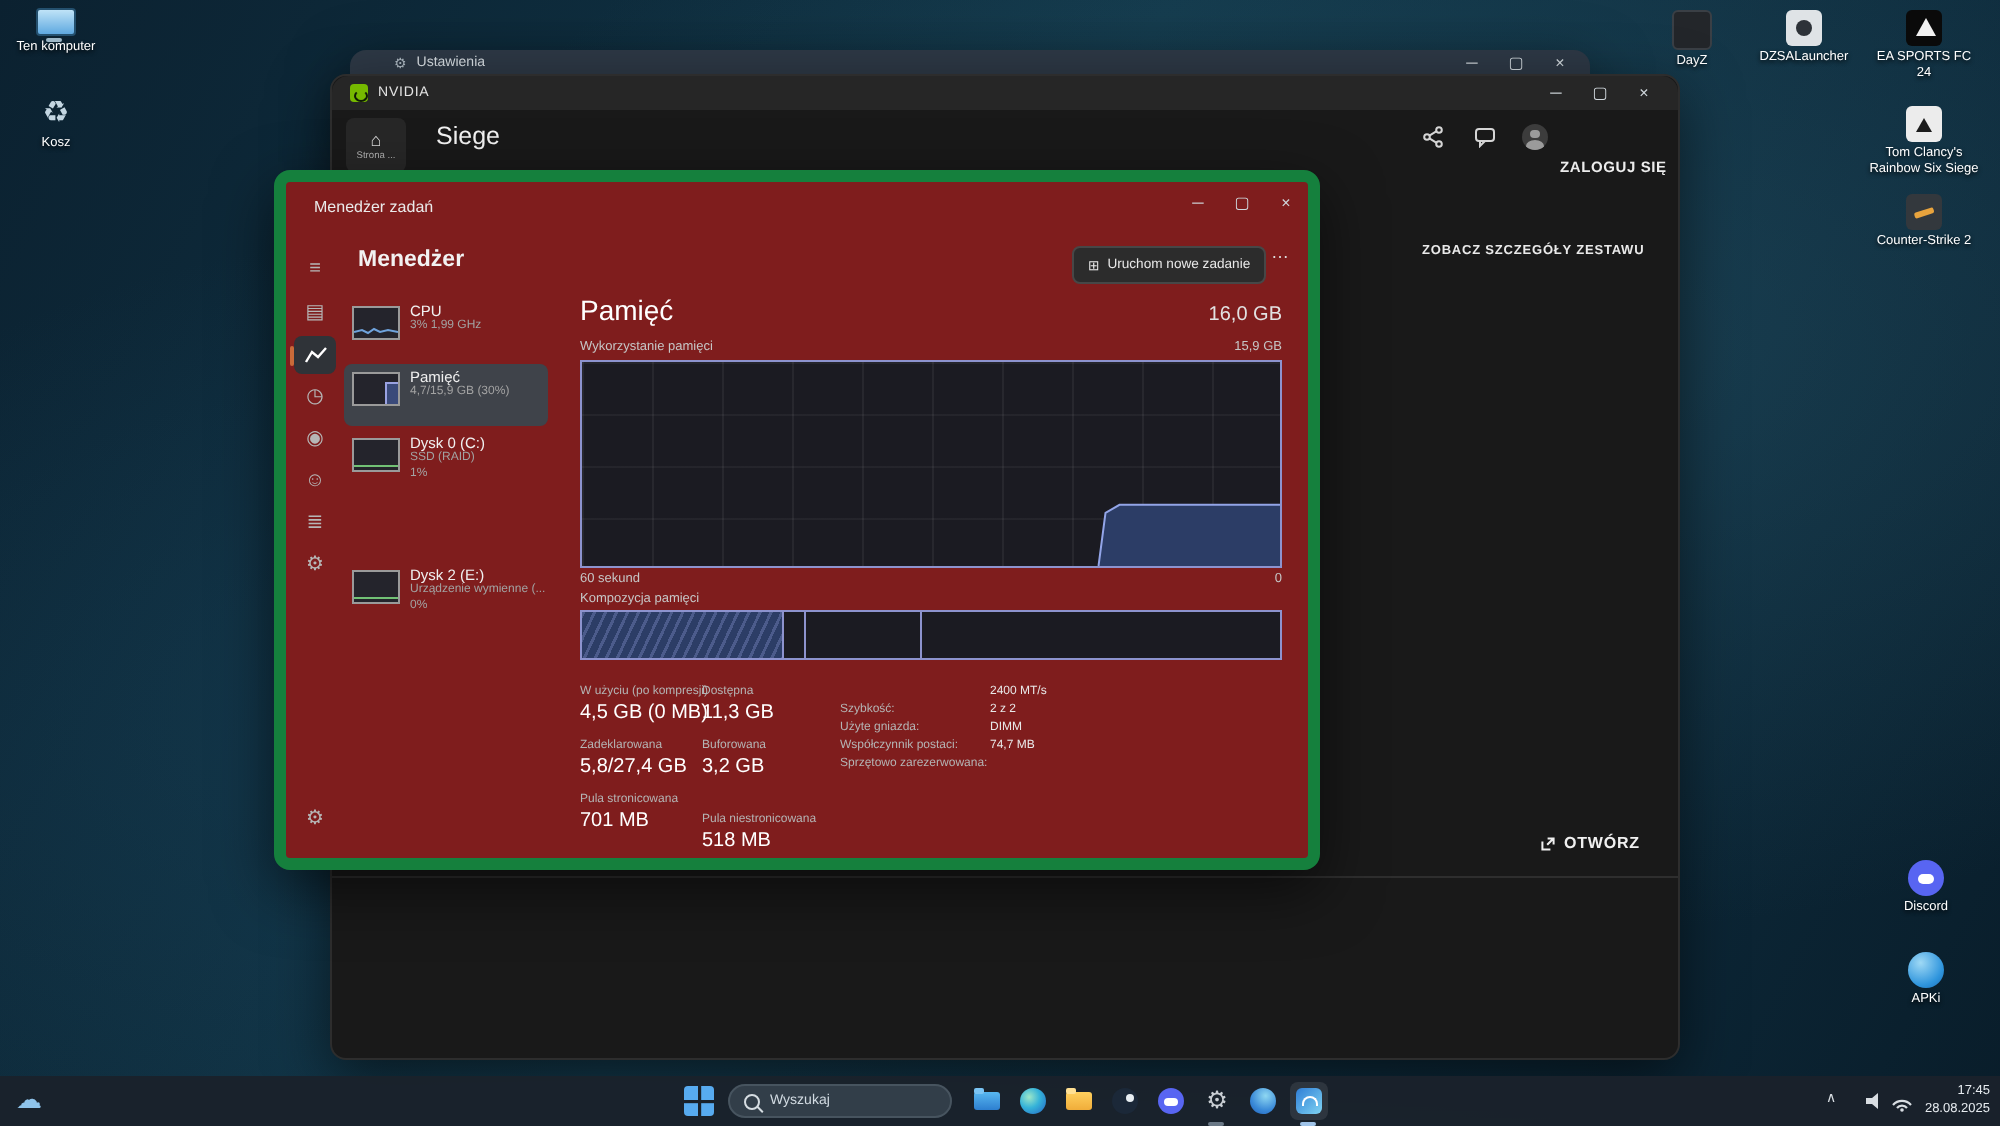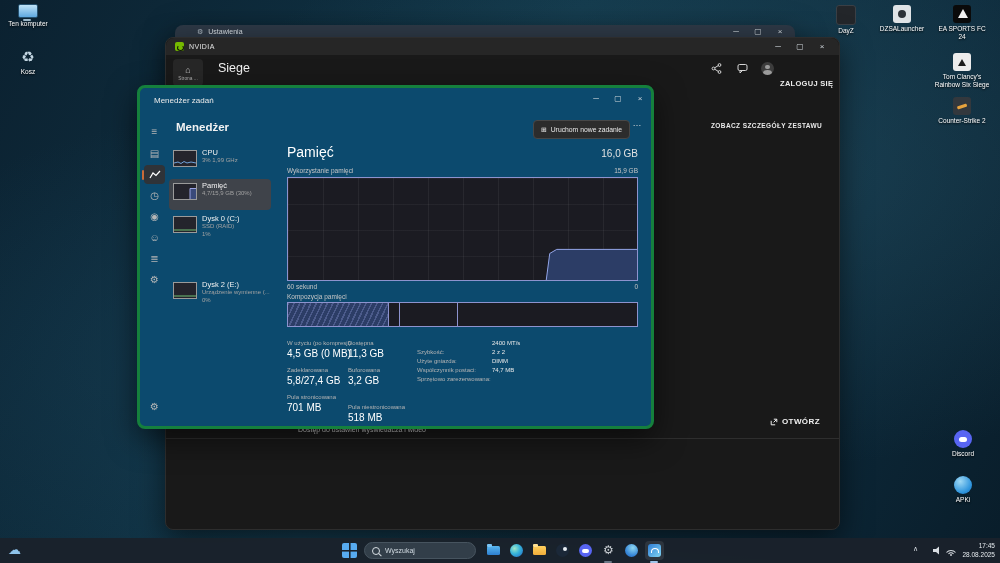--- a/index.html
+++ b/index.html
@@ -57,21 +57,21 @@
   .nv-link{position:absolute;left:545px;top:84px;font-size:6.5px;font-weight:bold;color:#e9e9e9;letter-spacing:.4px;}
   .nv-open{position:absolute;left:604px;top:379px;display:flex;align-items:center;gap:4px;color:#f0f0f0;font-size:8px;font-weight:bold;letter-spacing:.4px;}
   .nv-footer{position:absolute;left:132px;top:388px;font-size:7px;color:#cfcfcf;}
   .nv-divider{position:absolute;left:0;right:0;top:400px;height:1px;background:#2e2e2e;}
   .nv-login{position:absolute;left:614px;top:41px;font-size:7.5px;font-weight:bold;color:#ececec;letter-spacing:.3px;}
   .nv-avatar{position:absolute;left:595px;top:24px;width:13px;height:13px;border-radius:50%;background:#3c3c3c;overflow:hidden;}
   .nv-avatar::before{content:"";position:absolute;left:4.2px;top:2.5px;width:4.5px;height:4.5px;border-radius:50%;background:#9b9b9b;}
   .nv-avatar::after{content:"";position:absolute;left:2px;top:8px;width:9px;height:6px;border-radius:50% 50% 0 0;background:#9b9b9b;}
   .nv-hicon{position:absolute;top:25px;}
   
-  .tm-win{left:137px;top:85px;width:511px;height:338px;background:#0c4a6e;z-index:3;border:3px solid #15803d;}
+  .tm-win{left:137px;top:85px;width:511px;height:338px;background:#7f1d1d;z-index:3;border:6px solid #15803d;}
   .tm-titlebar{height:28px;display:flex;align-items:flex-start;padding:8px 0 0 14px;}
   .tm-titlebar .t{font-size:8px;color:#eaeaea;}
   .tm-titlebar .sp{flex:1;}
   .tm-titlebar .wc{margin-top:-8px;}
   .tm-titlebar .wc span{line-height:22px;}
   .tm-header{position:absolute;left:36px;top:33px;font-size:11.5px;font-weight:bold;color:#f2f2f2;}
   .tm-newtask{position:absolute;left:393px;top:32px;height:17px;display:flex;align-items:center;gap:4px;padding:0 7px;background:#2c2c2c;border:1px solid #474747;border-radius:4px;color:#e8e8e8;font-size:6.8px;}
   .tm-more{position:absolute;left:489px;top:30px;width:16px;text-align:center;color:#dcdcdc;font-size:9px;}
   .tm-rail{position:absolute;left:0;top:28px;bottom:0;width:29px;}
   .rail-ic{position:absolute;left:4px;width:21px;height:19px;border-radius:4px;display:flex;align-items:center;justify-content:center;color:#b6b6b6;font-size:10px;}

